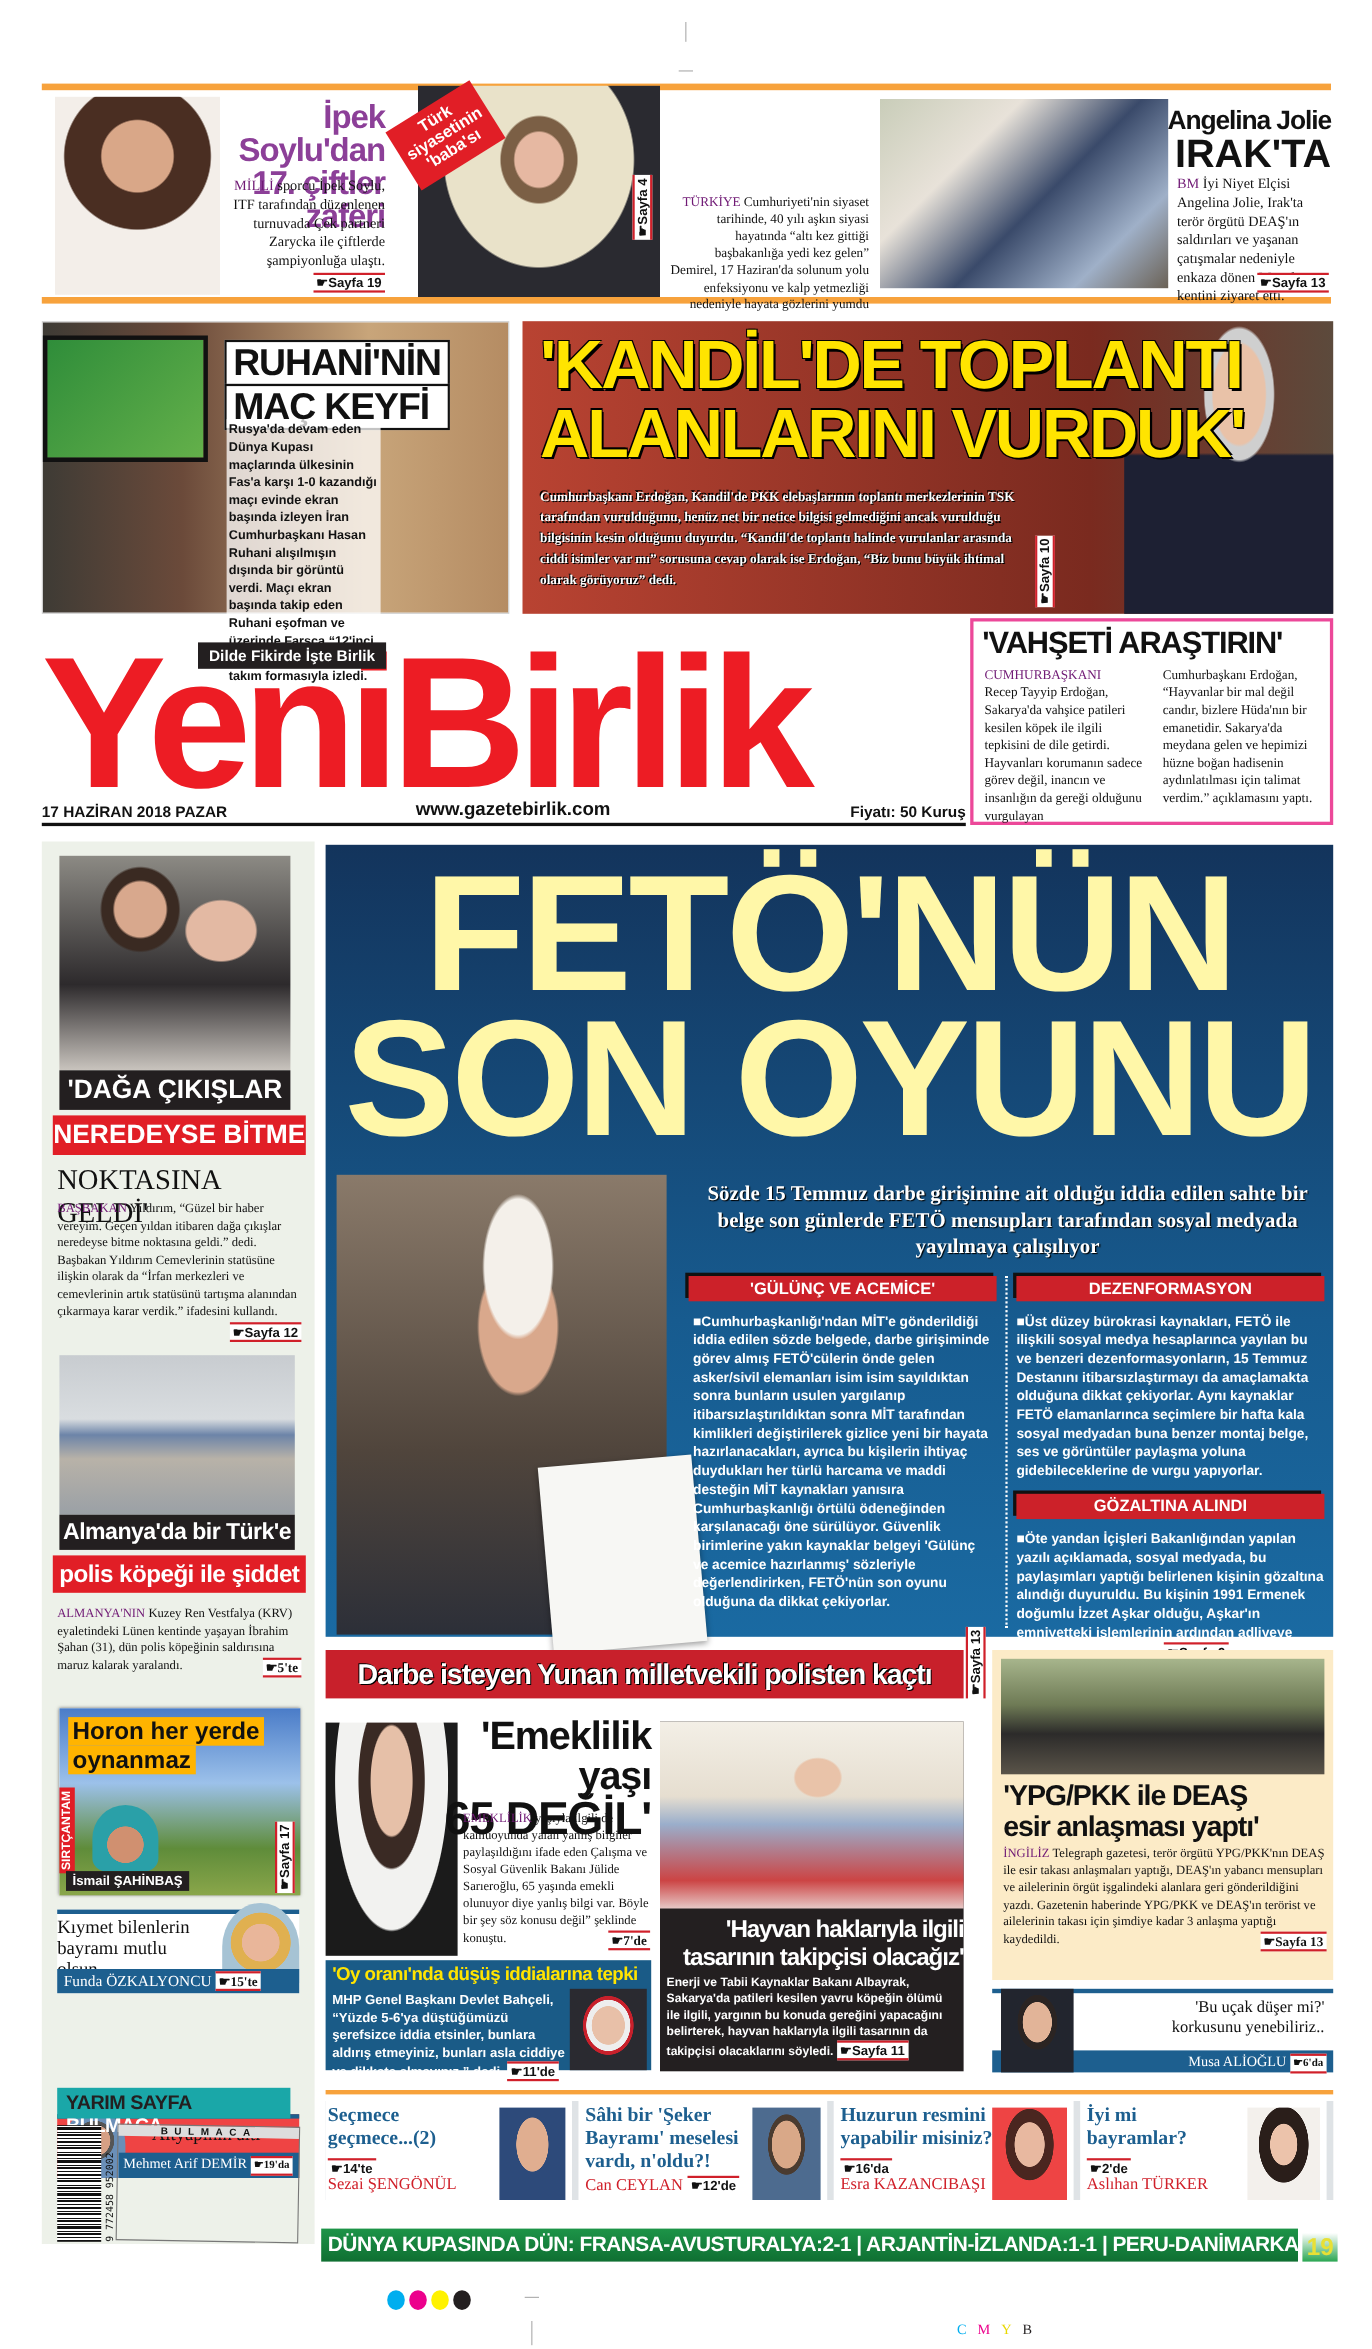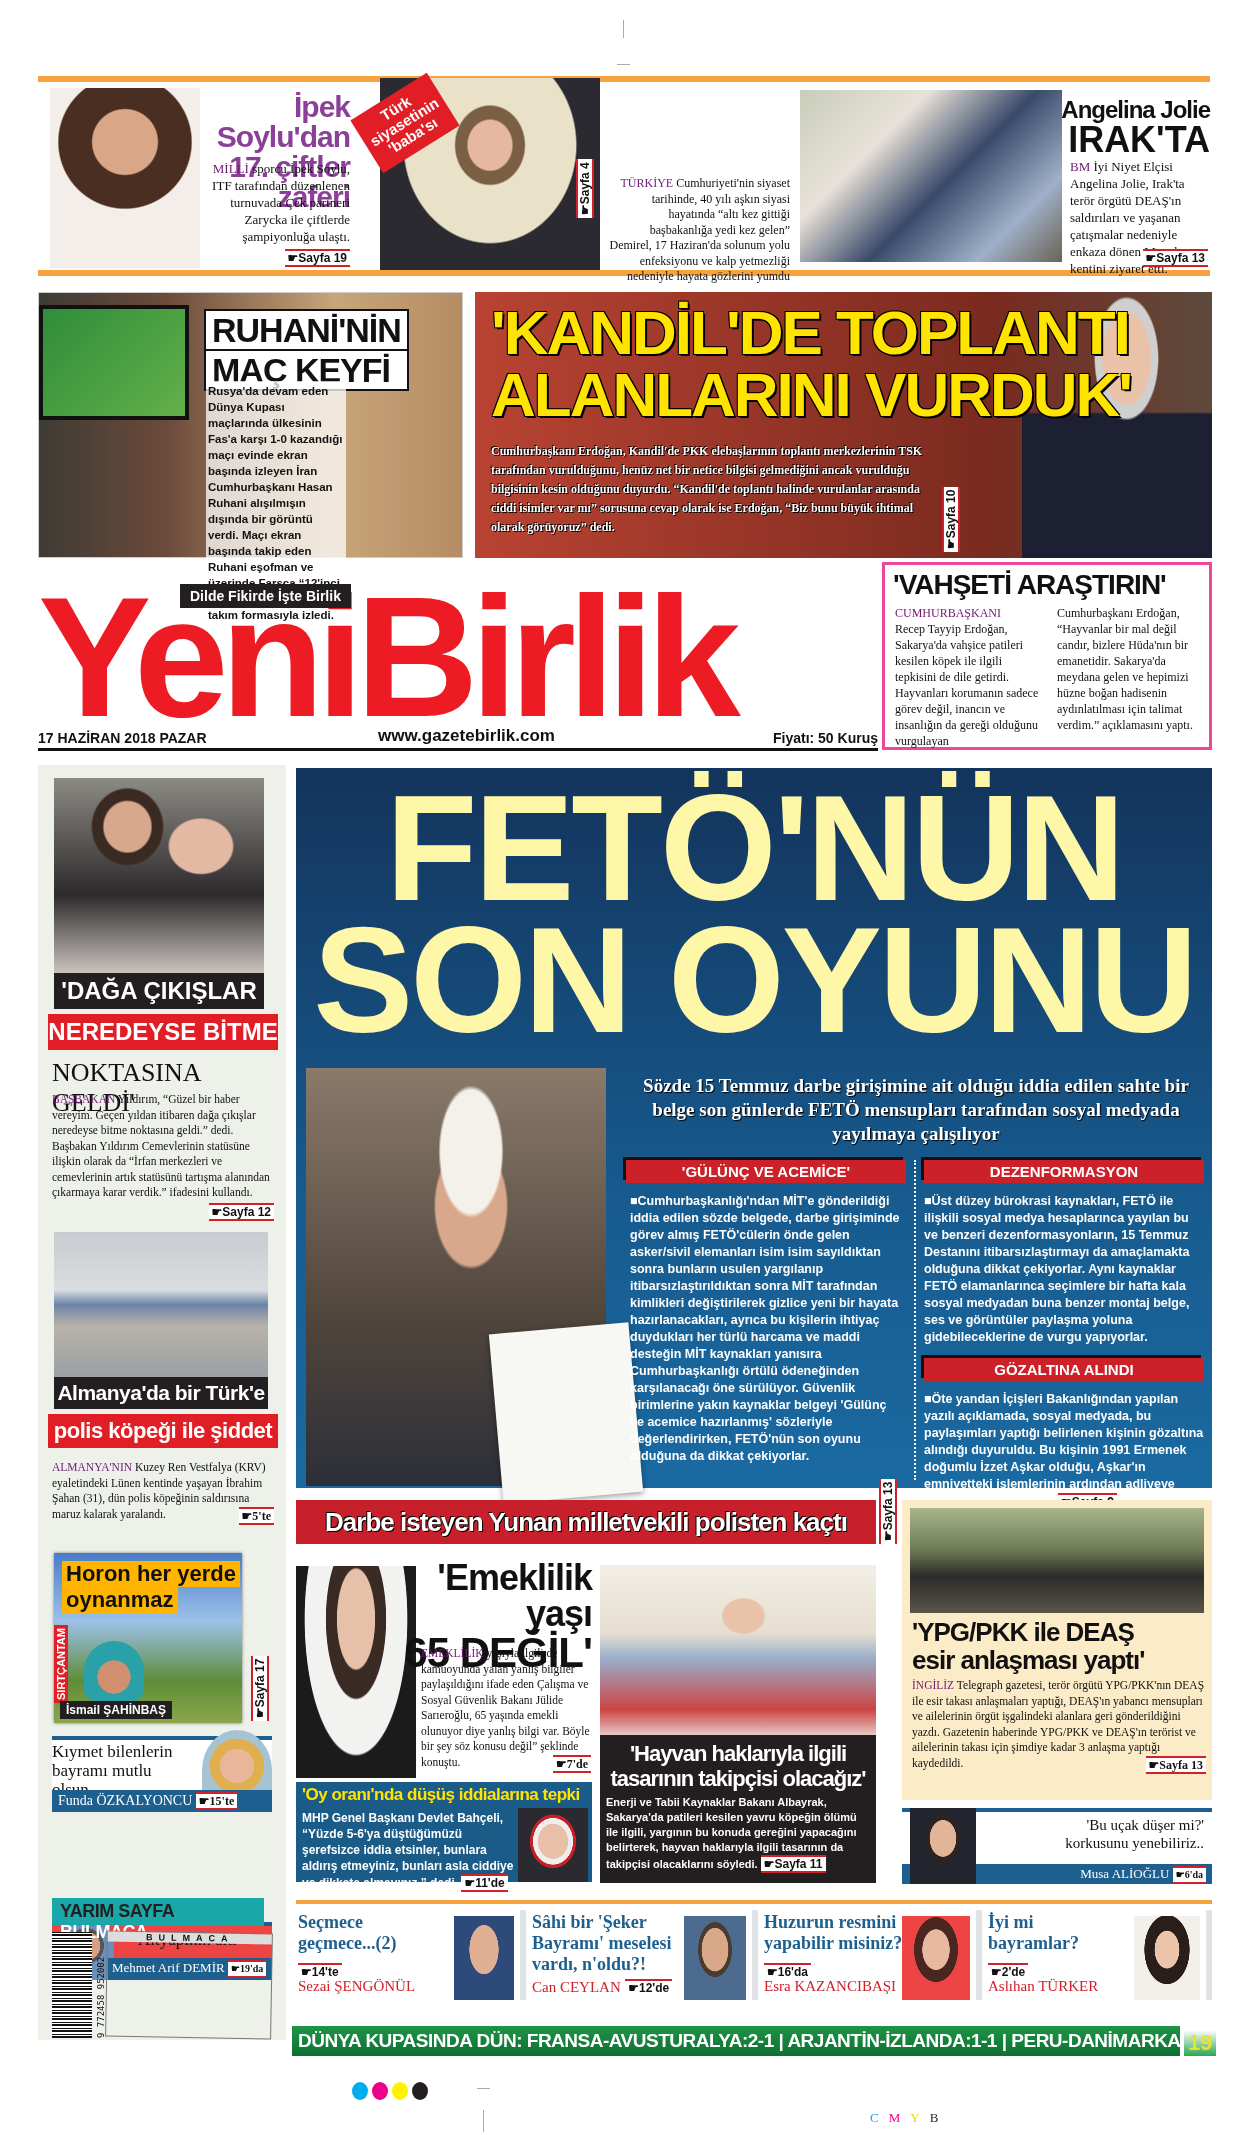--- a/index.html
+++ b/index.html
@@ -38,21 +38,21 @@
 .daga-red{background:#e11e26;color:#fff;font-weight:bold;font-size:24px;text-align:center;padding:4px 0}
 .gel{font-size:26px;font-family:"Liberation Serif",serif}
 .blue-band{background:#1d5f8f;color:#fff}
 
 #darbe-bar{background:#c8202b;color:#fff;font-weight:900;font-size:26px;text-align:center;letter-spacing:-1px;text-shadow:1px 1px 0 #000,-1px -1px 0 #000}
 #emek-title{font-size:36px;font-weight:900;line-height:36px;text-align:right;letter-spacing:-1px}
 #oy-box{background:#1a5b87}
 #oy-title{color:#ffe400;font-weight:900;font-size:17px;letter-spacing:-.5px}
 #oy-body{color:#fff;font-weight:bold;font-size:12px;line-height:16px}
 #hayvan-box{background:#231f20}
-#hayvan-title{color:#fff;font-weight:900;font-size:30px;line-height:32px;text-align:center;letter-spacing:-1px}
+#hayvan-title{color:#fff;font-weight:900;font-size:30px;line-height:32px;text-align:right;letter-spacing:-1px}
 #hayvan-body{color:#fff;font-weight:bold;font-size:12.5px;line-height:16px}
 #ypg-box{background:#fcebc7}
 #ypg-title{font-size:30px;font-weight:bold;line-height:32px;letter-spacing:-1px}
 .col-card{background:#fff;border-right:6px solid #dfe3e6}
 .col-title{color:#1d5f8f;font-weight:bold;font-size:18px;line-height:21px;font-family:"Liberation Serif",serif}
 .col-name{color:#d0202a;font-size:15px;font-family:"Liberation Serif",serif}
 #score-bar{background:linear-gradient(180deg,#1d9448,#0f6f32);color:#fff;font-weight:900;font-size:19px;letter-spacing:-.5px}
 .circle{width:16px;height:18px;border-radius:50%;display:inline-block;margin-right:4px}
 </style>
 </head>
@@ -155,21 +155,21 @@
   <div class="abs photo" style="left:6px;top:0;width:214px;height:145px;background:linear-gradient(180deg,#c8ccd0 0,#d9dde0 40%,#6c84a8 50%,#b8b2a8 65%,#9aa0a6)"></div>
   <div class="abs" style="left:6px;top:145px;width:214px;background:#231f20;color:#fff;font-weight:bold;font-size:21px;text-align:center;padding:4px 0;letter-spacing:-.5px">Almanya'da bir Türk'e</div>
   <div class="abs" style="left:0;top:182px;width:230px;background:#e11e26;color:#fff;font-weight:bold;font-size:22px;text-align:center;padding:4px 0;letter-spacing:-.5px">polis köpeği ile şiddet</div>
   <div class="abs serif" style="left:4px;top:228px;width:222px;font-size:11.5px;line-height:15.5px">
     <span class="red">ALMANYA'NIN</span>
     <span>Kuzey Ren Vestfalya (KRV) eyaletindeki Lünen kentinde yaşayan İbrahim Şahan (31), dün polis köpeğinin saldırısına maruz kalarak yaralandı.</span>
     <span class="sayfa hand" style="float:right">5'te</span>
   </div>
 </div>
 
-<div class="abs" style="left:54px;top:1553px;width:188px;height:170px;background:linear-gradient(180deg,#4a7cc8 0,#9cc1ea 40%,#5f8c3a 75%,#8aa64a);box-shadow:0 0 3px #777">
+<div class="abs" style="left:54px;top:1553px;width:219px;height:170px;background:linear-gradient(180deg,#4a7cc8 0,#9cc1ea 40%,#5f8c3a 75%,#8aa64a);box-shadow:0 0 3px #777">
   <div class="abs" style="left:8px;top:8px">
     <div style="background:#ffb400;color:#111;font-weight:900;font-size:22px;padding:0 4px;display:inline-block;line-height:26px">Horon her yerde</div><br>
     <div style="background:#ffb400;color:#111;font-weight:900;font-size:22px;padding:0 4px;display:inline-block;line-height:26px">oynanmaz</div>
   </div>
   <div class="abs" style="left:0;top:150px;background:#e11e26;color:#fff;font-weight:bold;font-size:11px;padding:1px 3px;transform:rotate(-90deg);transform-origin:left top">SIRTÇANTAM</div>
   <div class="abs" style="left:30px;top:88px;width:60px;height:60px;border-radius:50% 50% 20% 20%;background:radial-gradient(circle at 50% 60%,#d09070 0 35%,#2aa0a8 36%)"></div>
   <div class="abs" style="left:6px;top:148px;background:#231f20;color:#fff;font-weight:bold;font-size:12px;padding:2px 6px">İsmail ŞAHİNBAŞ</div>
   <div class="abs" style="left:196px;top:168px;transform:rotate(-90deg);transform-origin:left top"><span class="sayfa hand">Sayfa 17</span></div>
 </div>
 

